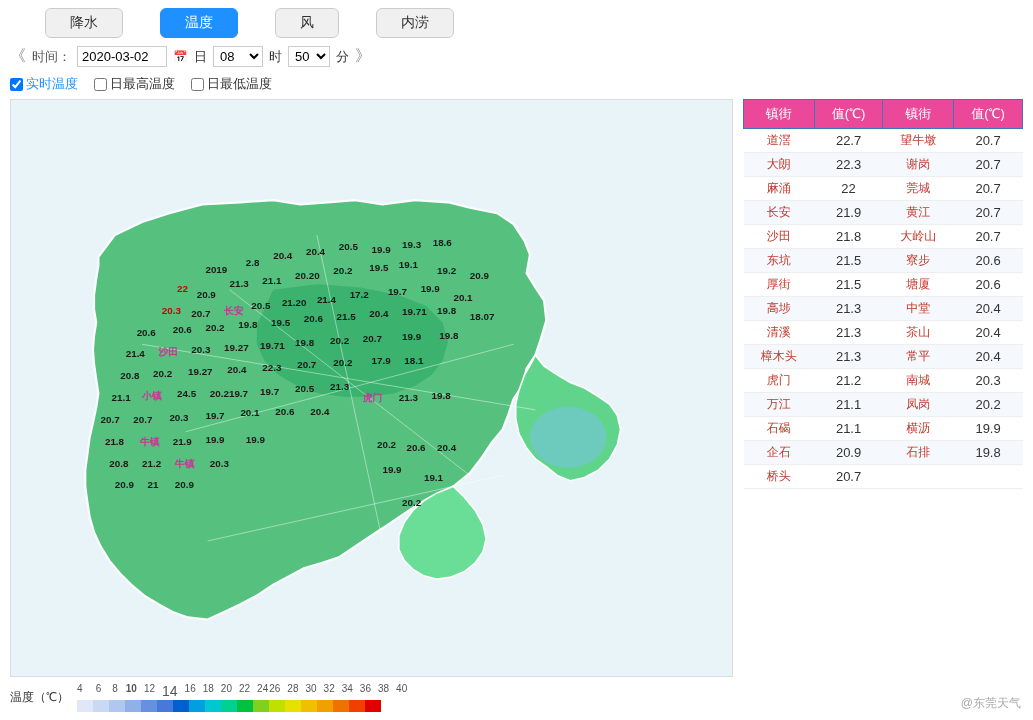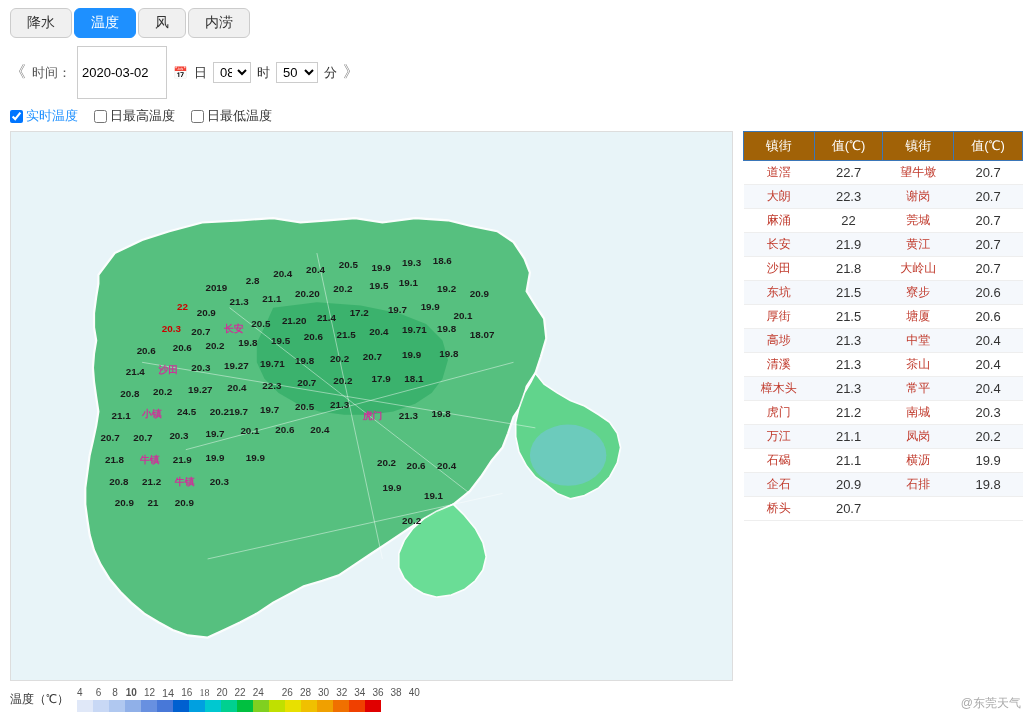--- a/index.html
+++ b/index.html
@@ -18,26 +18,27 @@
       height: 100%;
       padding: 8px 10px;
     }
     
     .tab-bar {
       display: flex;
       gap: 2px;
       margin-bottom: 8px;
     }
     .tab {
-      padding: 5px 16px;
+      padding: 5px 24px;
       border: 1px solid #ccc;
       cursor: pointer;
       background: #f0f0f0;
       font-size: 14px;
       border-radius: 6px;
+      margin-left: 35px;
     }
     .tab.active {
       background: #1e90ff;
       color: #fff;
       border-color: #1e90ff;
     }
     
     .time-bar {
       display: flex;
       align-items: center;
@@ -46,21 +47,21 @@
       font-size: 13px;
     }
     .time-nav {
       color: #888;
       font-size: 16px;
       cursor: pointer;
     }
     .time-label { color: #555; }
     .time-input {
       border: 1px solid #ccc;
-      padding: 18px 4px;
+      padding: 2px 4px;
       font-size: 13px;
       background: #fff;
     }
     .time-select {
       border: 1px solid #ccc;
       padding: 1px 2px;
       font-size: 13px;
       background: #fff;
     }
     
@@ -113,21 +114,21 @@
     .data-table {
       width: 280px;
       flex-shrink: 0;
     }
     .data-table table {
       width: 100%;
       border-collapse: collapse;
       font-size: 13px;
     }
     .data-table th {
-      background: #a16207;
+      background: #ec4899;
       color: #fff;
       padding: 5px 8px;
       text-align: center;
       border: 1px solid #3a76b8;
       font-weight: normal;
     }
     .data-table td {
       padding: 3px 8px;
       text-align: center;
       border-bottom: 1px solid #eee;
@@ -158,21 +159,21 @@
     <div class="tab">风</div>
     <div class="tab">内涝</div>
   </div>
 
   <div class="time-bar">
     <span class="time-nav">《</span>
     <span class="time-label">时间：</span>
     <input class="time-input" type="text" style="width: 90px;" value="2020-03-02">
     <span style="font-size:12px;color:#888;">📅</span>
     <span>日</span>
-    <select class="time-select" style="width:38px">
+    <select class="time-select" style="width:50px">
       <option>08</option>
     </select>
     <span>时</span>
     <select class="time-select" style="width:42px">
       <option>50</option>
     </select>
     <span>分</span>
     <span class="time-nav">》</span>
   </div>
 
@@ -339,27 +340,27 @@
         <span class="legend-label">温度（℃）</span>
         <div>
           <div style="display:flex; align-items:flex-end;">
             <div style="display:flex; flex-direction:column; align-items:flex-start;">
               <div style="display:flex; margin-bottom:1px;">
                 <span style="font-size:10px;color:#555;margin-right:0px;">4</span>
                 <span style="font-size:10px;color:#555;margin-left:13px;">6</span>
                 <span style="font-size:10px;color:#555;margin-left:11px;">8</span>
                 <span style="font-size:10px;color:#555;margin-left:8px;font-weight:bold;">10</span>
                 <span style="font-size:10px;color:#555;margin-left:7px;">12</span>
-                <span style="font-size:11px;color:#555;margin-left:7px;text-align:center;">14</span>
+                <span style="font-size:14px;color:#555;margin-left:7px;text-align:center;">14</span>
                 <span style="font-size:10px;color:#555;margin-left:7px;">16</span>
-                <span style="font-size:10px;color:#555;margin-left:7px;font-family:Liberation Serif, serif;">18</span>
+                <span style="font-size:10px;color:#555;margin-left:7px;">18</span>
                 <span style="font-size:10px;color:#555;margin-left:7px;">20</span>
                 <span style="font-size:10px;color:#555;margin-left:7px;">22</span>
                 <span style="font-size:10px;color:#555;margin-left:7px;">24</span>
-                <span style="font-size:10px;color:#555;margin-left:18px;">26</span>
+                <span style="font-size:10px;color:#555;margin-left:1px;">26</span>
                 <span style="font-size:10px;color:#555;margin-left:7px;">28</span>
                 <span style="font-size:10px;color:#555;margin-left:7px;">30</span>
                 <span style="font-size:10px;color:#555;margin-left:7px;">32</span>
                 <span style="font-size:10px;color:#555;margin-left:7px;">34</span>
                 <span style="font-size:10px;color:#555;margin-left:7px;">36</span>
                 <span style="font-size:10px;color:#555;margin-left:7px;">38</span>
                 <span style="font-size:10px;color:#555;margin-left:7px;">40</span>
               </div>
               <div style="display:flex;">
                 <div style="width:16px;height:12px;background:#e0e8f8;"></div>

